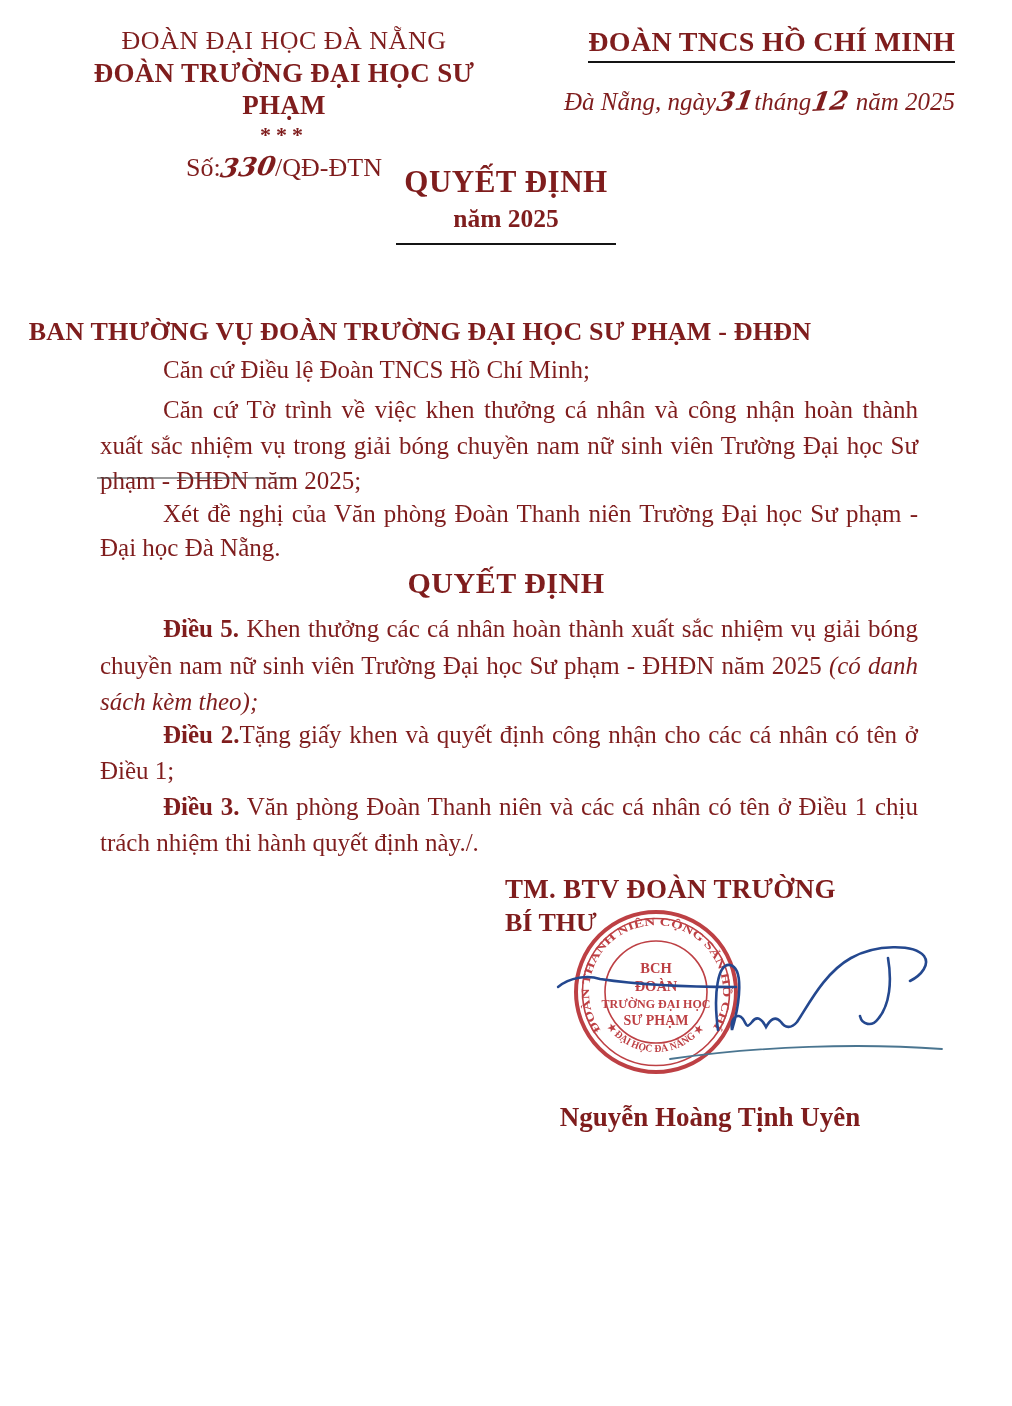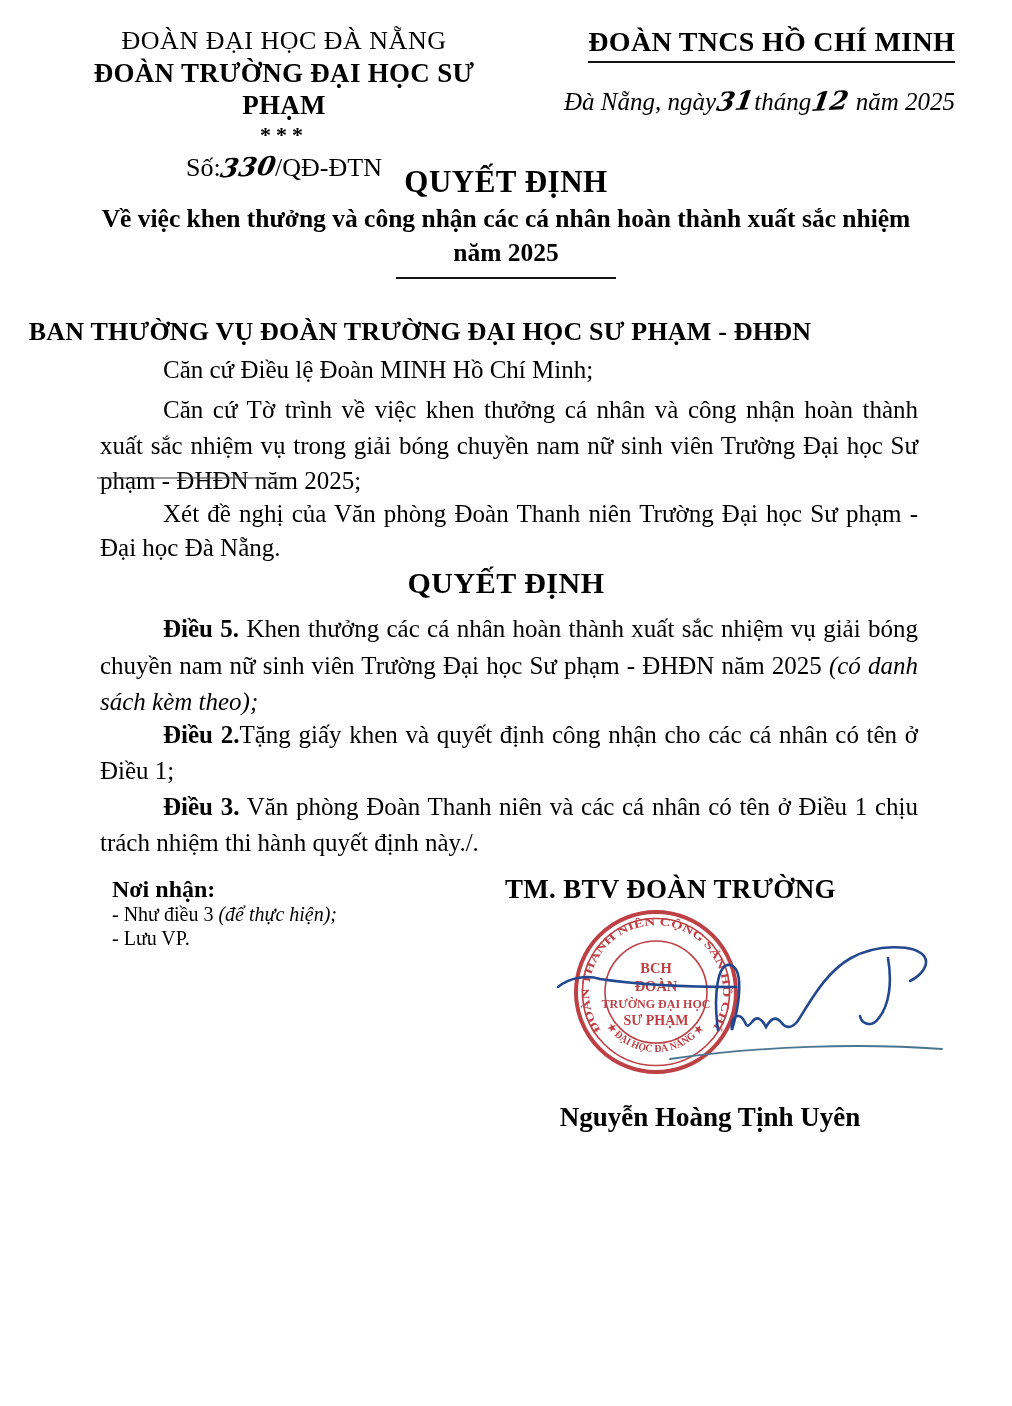--- a/index.html
+++ b/index.html
@@ -2,21 +2,21 @@
 <html><head>
 <meta charset="utf-8">
 <style>
   html,body{margin:0;padding:0;background:#e8e8e8;}
   .page{
     position:relative;
     width:1012px;height:1406px;
     margin:0 auto;
     background:#ffffff;
     font-family:"Liberation Serif","DejaVu Serif",serif;
-    color:#000000;
+    color:#7f1d1d;
     overflow:hidden;
   }
   .hdr-left{position:absolute;top:26px;left:58px;width:452px;text-align:center;line-height:1.18;}
   .hl1{font-size:26px;letter-spacing:.5px;}
   .hl2{font-size:27px;font-weight:bold;margin-top:1px;letter-spacing:.3px;}
   .hstars{font-size:22px;font-weight:bold;letter-spacing:5px;margin-top:1px;}
   .hso{font-size:26px;margin-top:4px;}
   .hw{font-family:"DejaVu Serif",serif;font-style:italic;font-weight:bold;display:inline-block;transform:skewX(-12deg) rotate(-3deg);}
   .hdr-right{position:absolute;top:26px;left:545px;width:410px;text-align:right;}
   .horg{display:inline-block;font-size:28px;font-weight:bold;border-bottom:2.5px solid #141414;padding-bottom:3px;letter-spacing:.3px;}
@@ -68,46 +68,41 @@
     <div class="hso"><span>Số:</span><span class="hw">330</span><span>/QĐ-ĐTN</span></div>
   </div>
 
   <div class="hdr-right">
     <div><span class="horg">ĐOÀN TNCS HỒ CHÍ MINH</span></div>
     <div class="hdate"><span>Đà Nẵng, ngày</span><span class="hw">31</span><span>tháng</span><span class="hw">12</span> <span>năm 2025</span></div>
   </div>
 
   <div class="doc-title">
     <div class="t-head">QUYẾT ĐỊNH</div>
-    <div class="t-sub">Về việc khen thưởng và công nhận các cá nhân hoàn thành xuất sắc nhiệm</div>
     <div class="t-sub">năm 2025</div>
     <div class="t-underline"></div>
   </div>
 
   <div class="authority">BAN THƯỜNG VỤ ĐOÀN TRƯỜNG ĐẠI HỌC SƯ PHẠM - ĐHĐN</div>
 
-  <div class="para p-clause1">Căn cứ Điều lệ Đoàn MINH Hồ Chí Minh;</div>
+  <div class="para p-clause1">Căn cứ Điều lệ Đoàn TNCS Hồ Chí Minh;</div>
   <div class="para p-clause2">Căn cứ Tờ trình về việc khen thưởng cá nhân và công nhận hoàn thành xuất sắc nhiệm vụ trong giải bóng chuyền nam nữ sinh viên Trường Đại học Sư phạm - ĐHĐN năm 2025;</div>
   <div class="para p-clause3">Xét đề nghị của Văn phòng Đoàn Thanh niên Trường Đại học Sư phạm - Đại học Đà Nẵng.</div>
   <div class="artifact"></div>
 
   <div class="heading2">QUYẾT ĐỊNH</div>
 
   <div class="para p-art1"><span class="b">Điều 5.</span><span> Khen thưởng các cá nhân hoàn thành xuất sắc nhiệm vụ giải bóng chuyền nam nữ sinh viên Trường Đại học Sư phạm - ĐHĐN năm 2025 </span><span class="i">(có danh sách kèm theo);</span></div>
   <div class="para p-art2"><span class="b">Điều 2.</span><span>Tặng giấy khen và quyết định công nhận cho các cá nhân có tên ở Điều 1;</span></div>
   <div class="para p-art3"><span class="b">Điều 3.</span><span> Văn phòng Đoàn Thanh niên và các cá nhân có tên ở Điều 1 chịu trách nhiệm thi hành quyết định này./.</span></div>
 
-  <div class="recipients">
-    <div class="r-head">Nơi nhận:</div>
-    <div class="r-item"><span>- Như điều 3 </span><span class="i">(để thực hiện);</span></div>
-    <div class="r-item">- Lưu VP.</div>
-  </div>
 
   <div class="sig-block">
     <div class="s1">TM. BTV ĐOÀN TRƯỜNG</div>
+    <div class="s2">BÍ THƯ</div>
   </div>
   <div class="signer-name">Nguyễn Hoàng Tịnh Uyên</div>
 
   <svg class="stamp" viewBox="0 0 170 170">
     <defs>
       <path id="arcTop" d="M 30,123.4 A 67,67 0 1 1 140,123.4" fill="none"></path>
       <path id="arcBottom" d="M 35.9,119.4 A 60,60 0 0 0 134.1,119.4" fill="none"></path>
     </defs>
     <circle cx="85" cy="85" r="80" fill="none" stroke-width="4" stroke="#b5262b"></circle>
     <circle cx="85" cy="85" r="73.5" fill="none" stroke-width="1.6" stroke="#b5262b"></circle>

